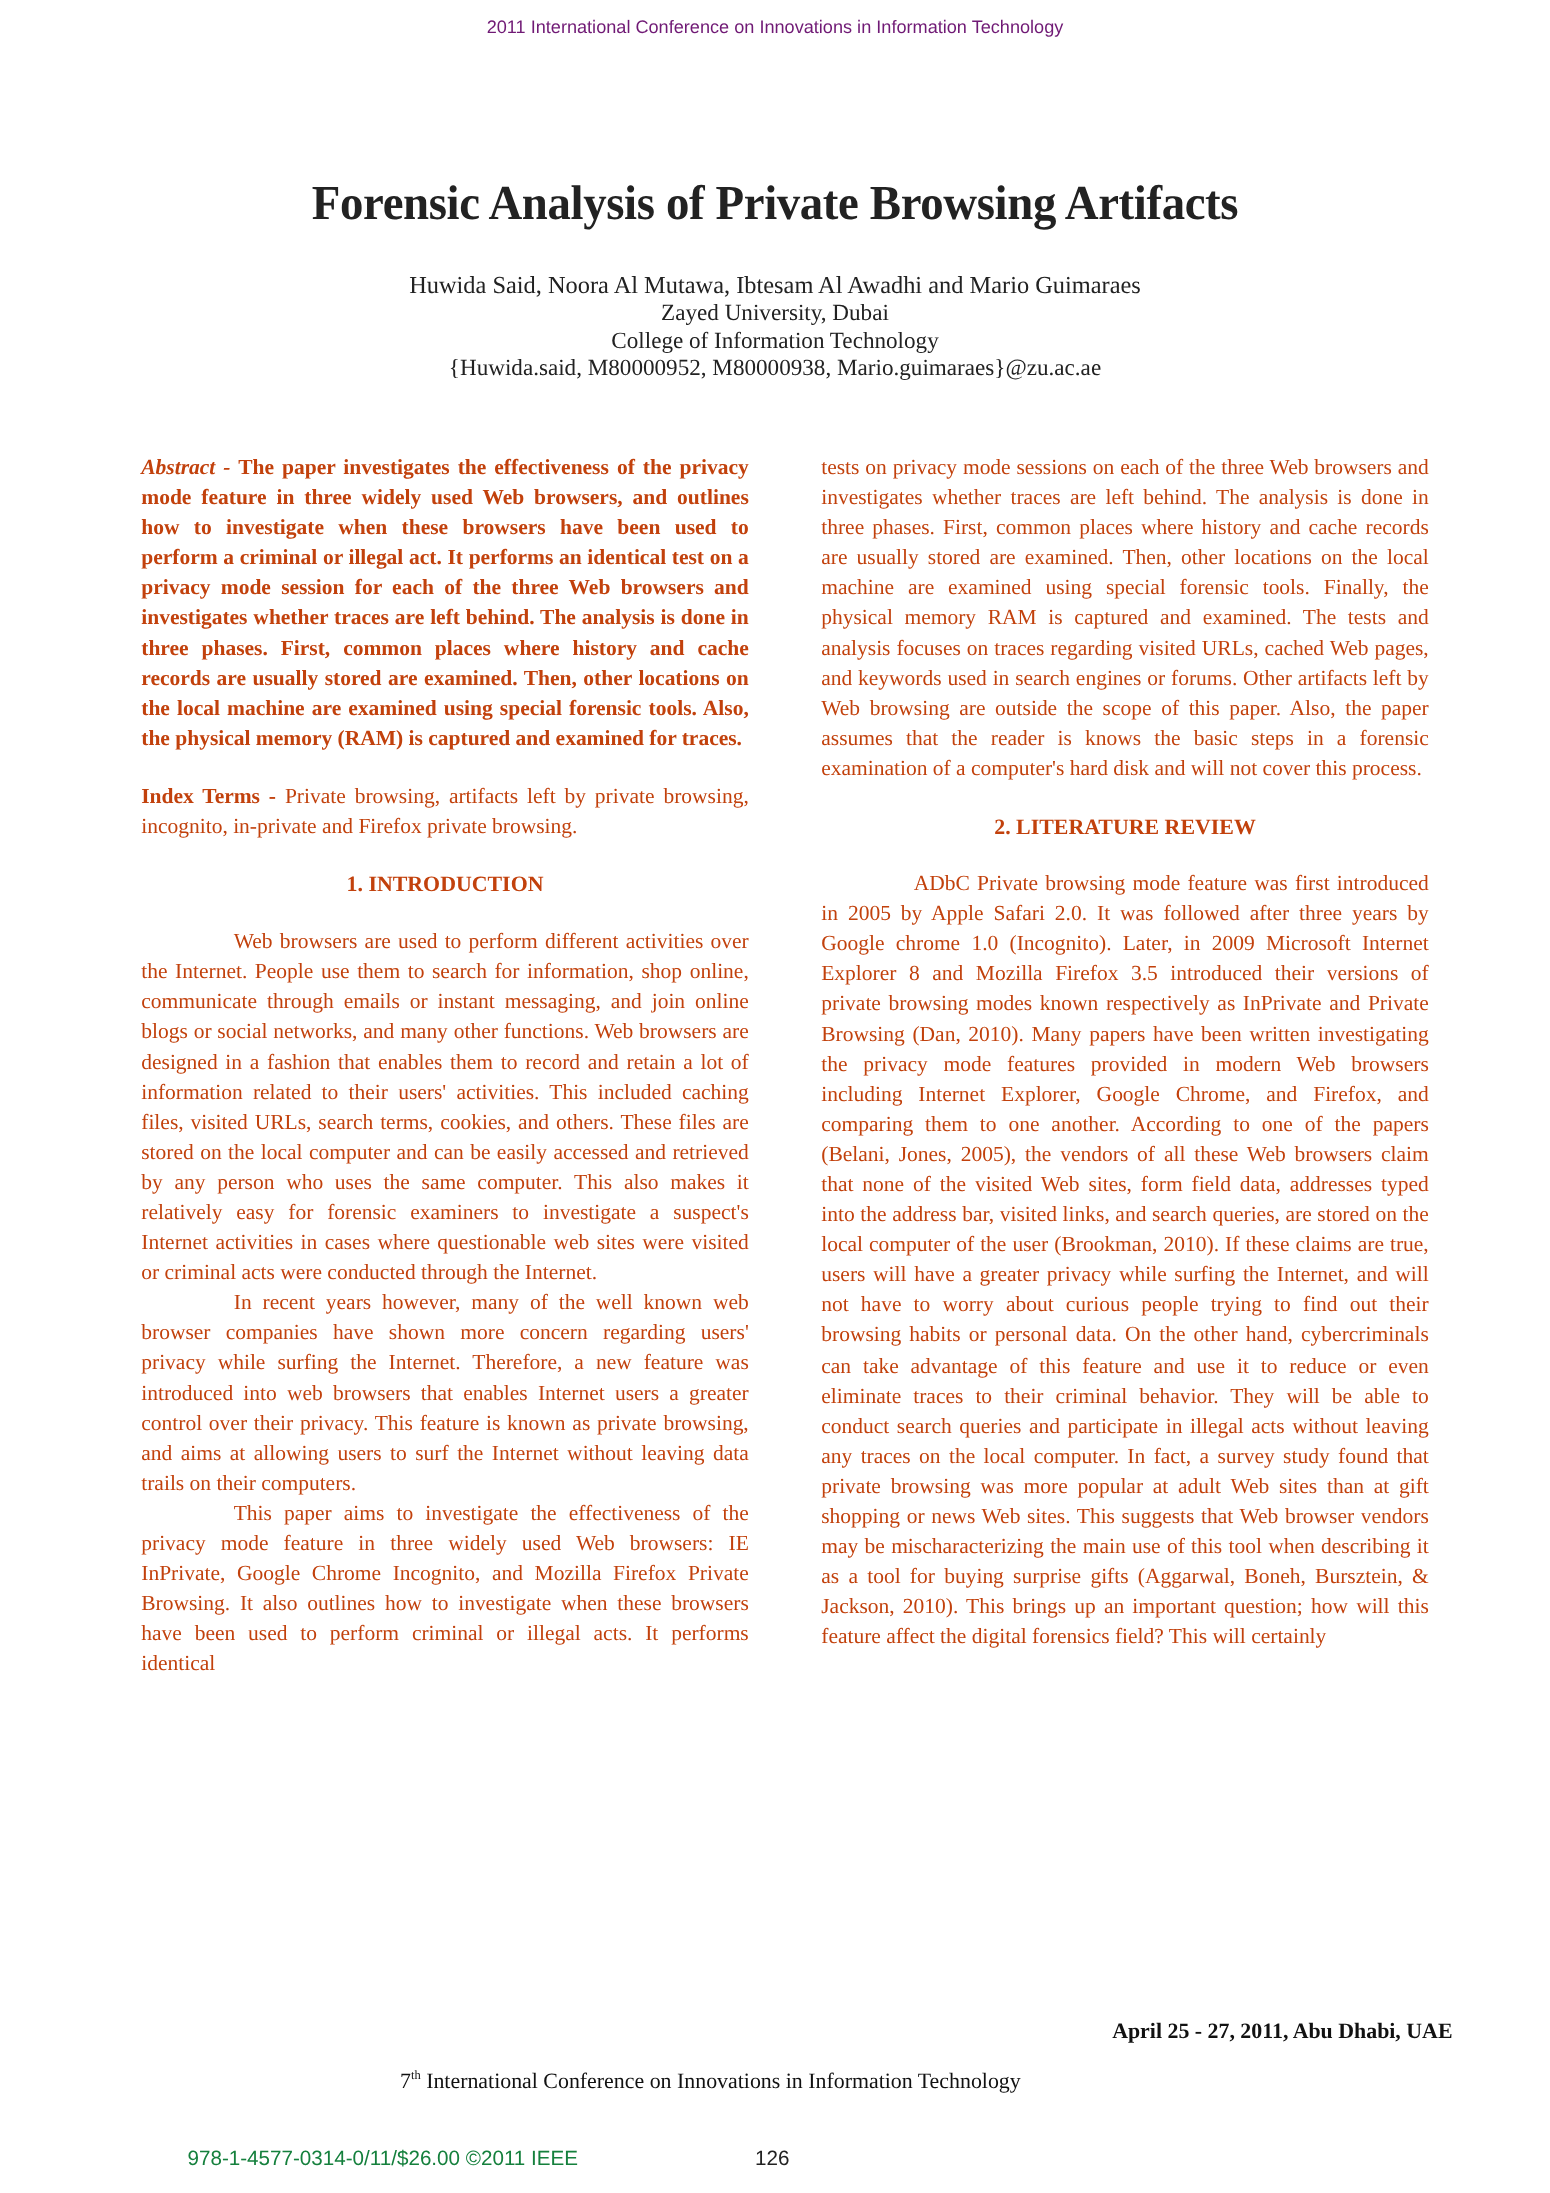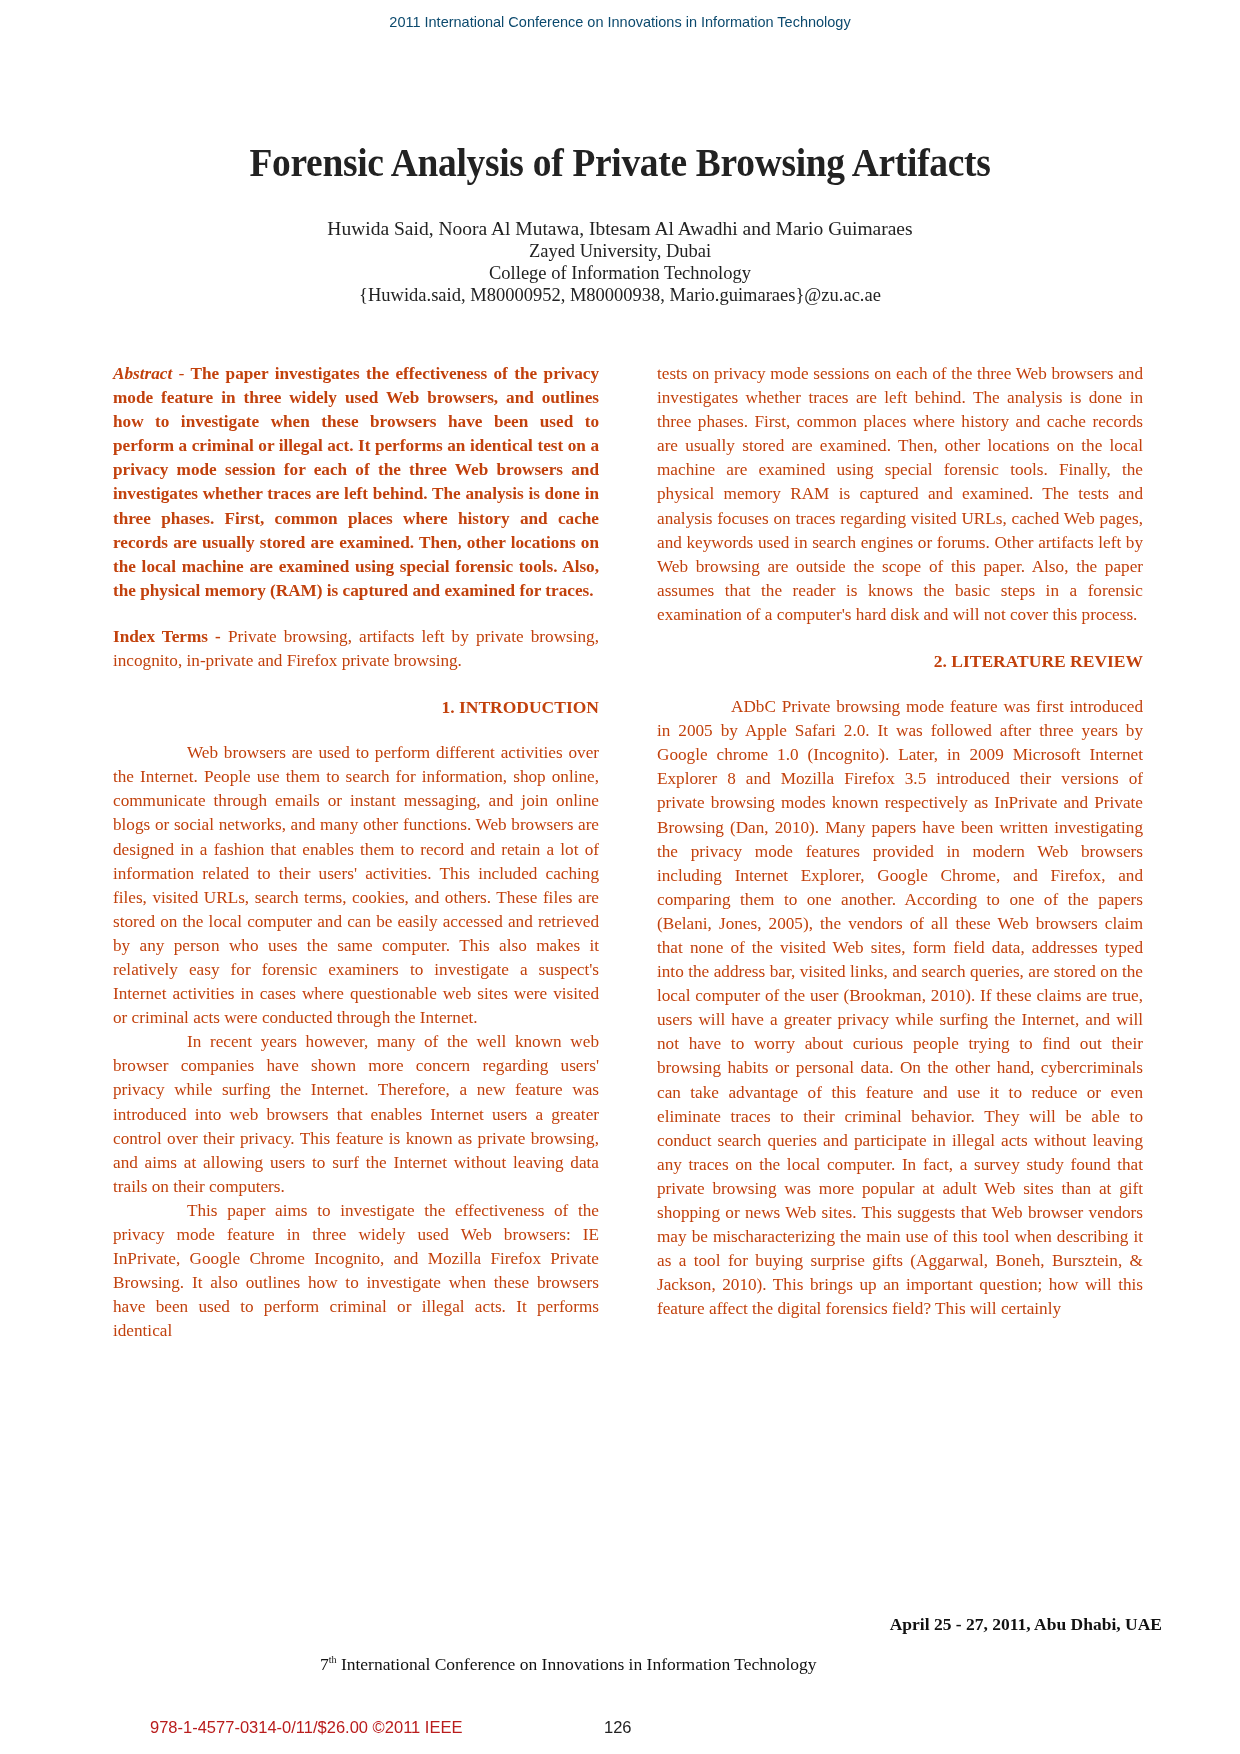--- a/index.html
+++ b/index.html
@@ -1,19 +1,19 @@
 <!DOCTYPE html>
 <html><head>
 <meta charset="utf-8">
 <style>
   html, body { margin: 0; padding: 0; background: #ffffff; }
   body { width: 1240px; height: 1754px; position: relative; overflow: hidden; color: #111; }
   .running-head {
     position: absolute; top: 14px; left: 0; width: 1240px; text-align: center;
-    font-family: "Liberation Sans", sans-serif; font-size: 14.5px; color: #0c4a6e;
+    font-family: "Liberation Sans", sans-serif; font-size: 14.5px; color: #701a75;
   }
   .title {
     position: absolute; top: 140px; left: 0; width: 1240px; text-align: center;
     font-family: "Liberation Serif", serif; font-weight: bold; font-size: 39px; color: #222;
     letter-spacing: -0.3px; transform: scaleX(0.96);
   }
   .authors {
     position: absolute; top: 218px; left: 0; width: 1240px; text-align: center;
     font-family: "Liberation Serif", serif; font-size: 18.5px; color: #222; line-height: 22px;
   }
@@ -26,35 +26,35 @@
   .col-left { left: 113px; }
   .col-right { left: 657px; }
   .col p { margin: 0; }
   .indent { text-indent: 74px; }
   .abstract { font-weight: bold; }
   .abstract .label { font-style: italic; }
   .index-terms { margin-top: 22px !important; }
   .index-terms .label { font-weight: bold; }
   h2.section {
     font-family: "Liberation Serif", serif; font-weight: bold; font-size: 17.5px;
-    margin: 22px 0 22px 0; line-height: 24px; text-align: right;
+    margin: 22px 0 22px 0; line-height: 24px; text-align: center;
   }
   .col-right h2.section { margin-top: 22px; }
   .footer-date {
     position: absolute; top: 1614px; right: 78px;
     font-family: "Liberation Serif", serif; font-weight: bold; font-size: 17.5px; text-align: right;
   }
   .footer-conf {
     position: absolute; top: 1638px; left: 320px;
     font-family: "Liberation Serif", serif; font-weight: normal; font-size: 17.5px; margin-top: 16px;
   }
   .footer-conf sup { font-size: 10px; }
   .footer-isbn {
     position: absolute; top: 1718px; left: 150px;
-    font-family: "Liberation Sans", sans-serif; font-size: 16.5px; color: #b91c1c;
+    font-family: "Liberation Sans", sans-serif; font-size: 16.5px; color: #15803d;
   }
   .footer-page {
     position: absolute; top: 1718px; left: 604px;
     font-family: "Liberation Sans", sans-serif; font-size: 16.5px; color: #222;
   }
 </style>
 </head>
 <body>
 
 <div class="running-head">2011 International Conference on Innovations in Information Technology</div>

